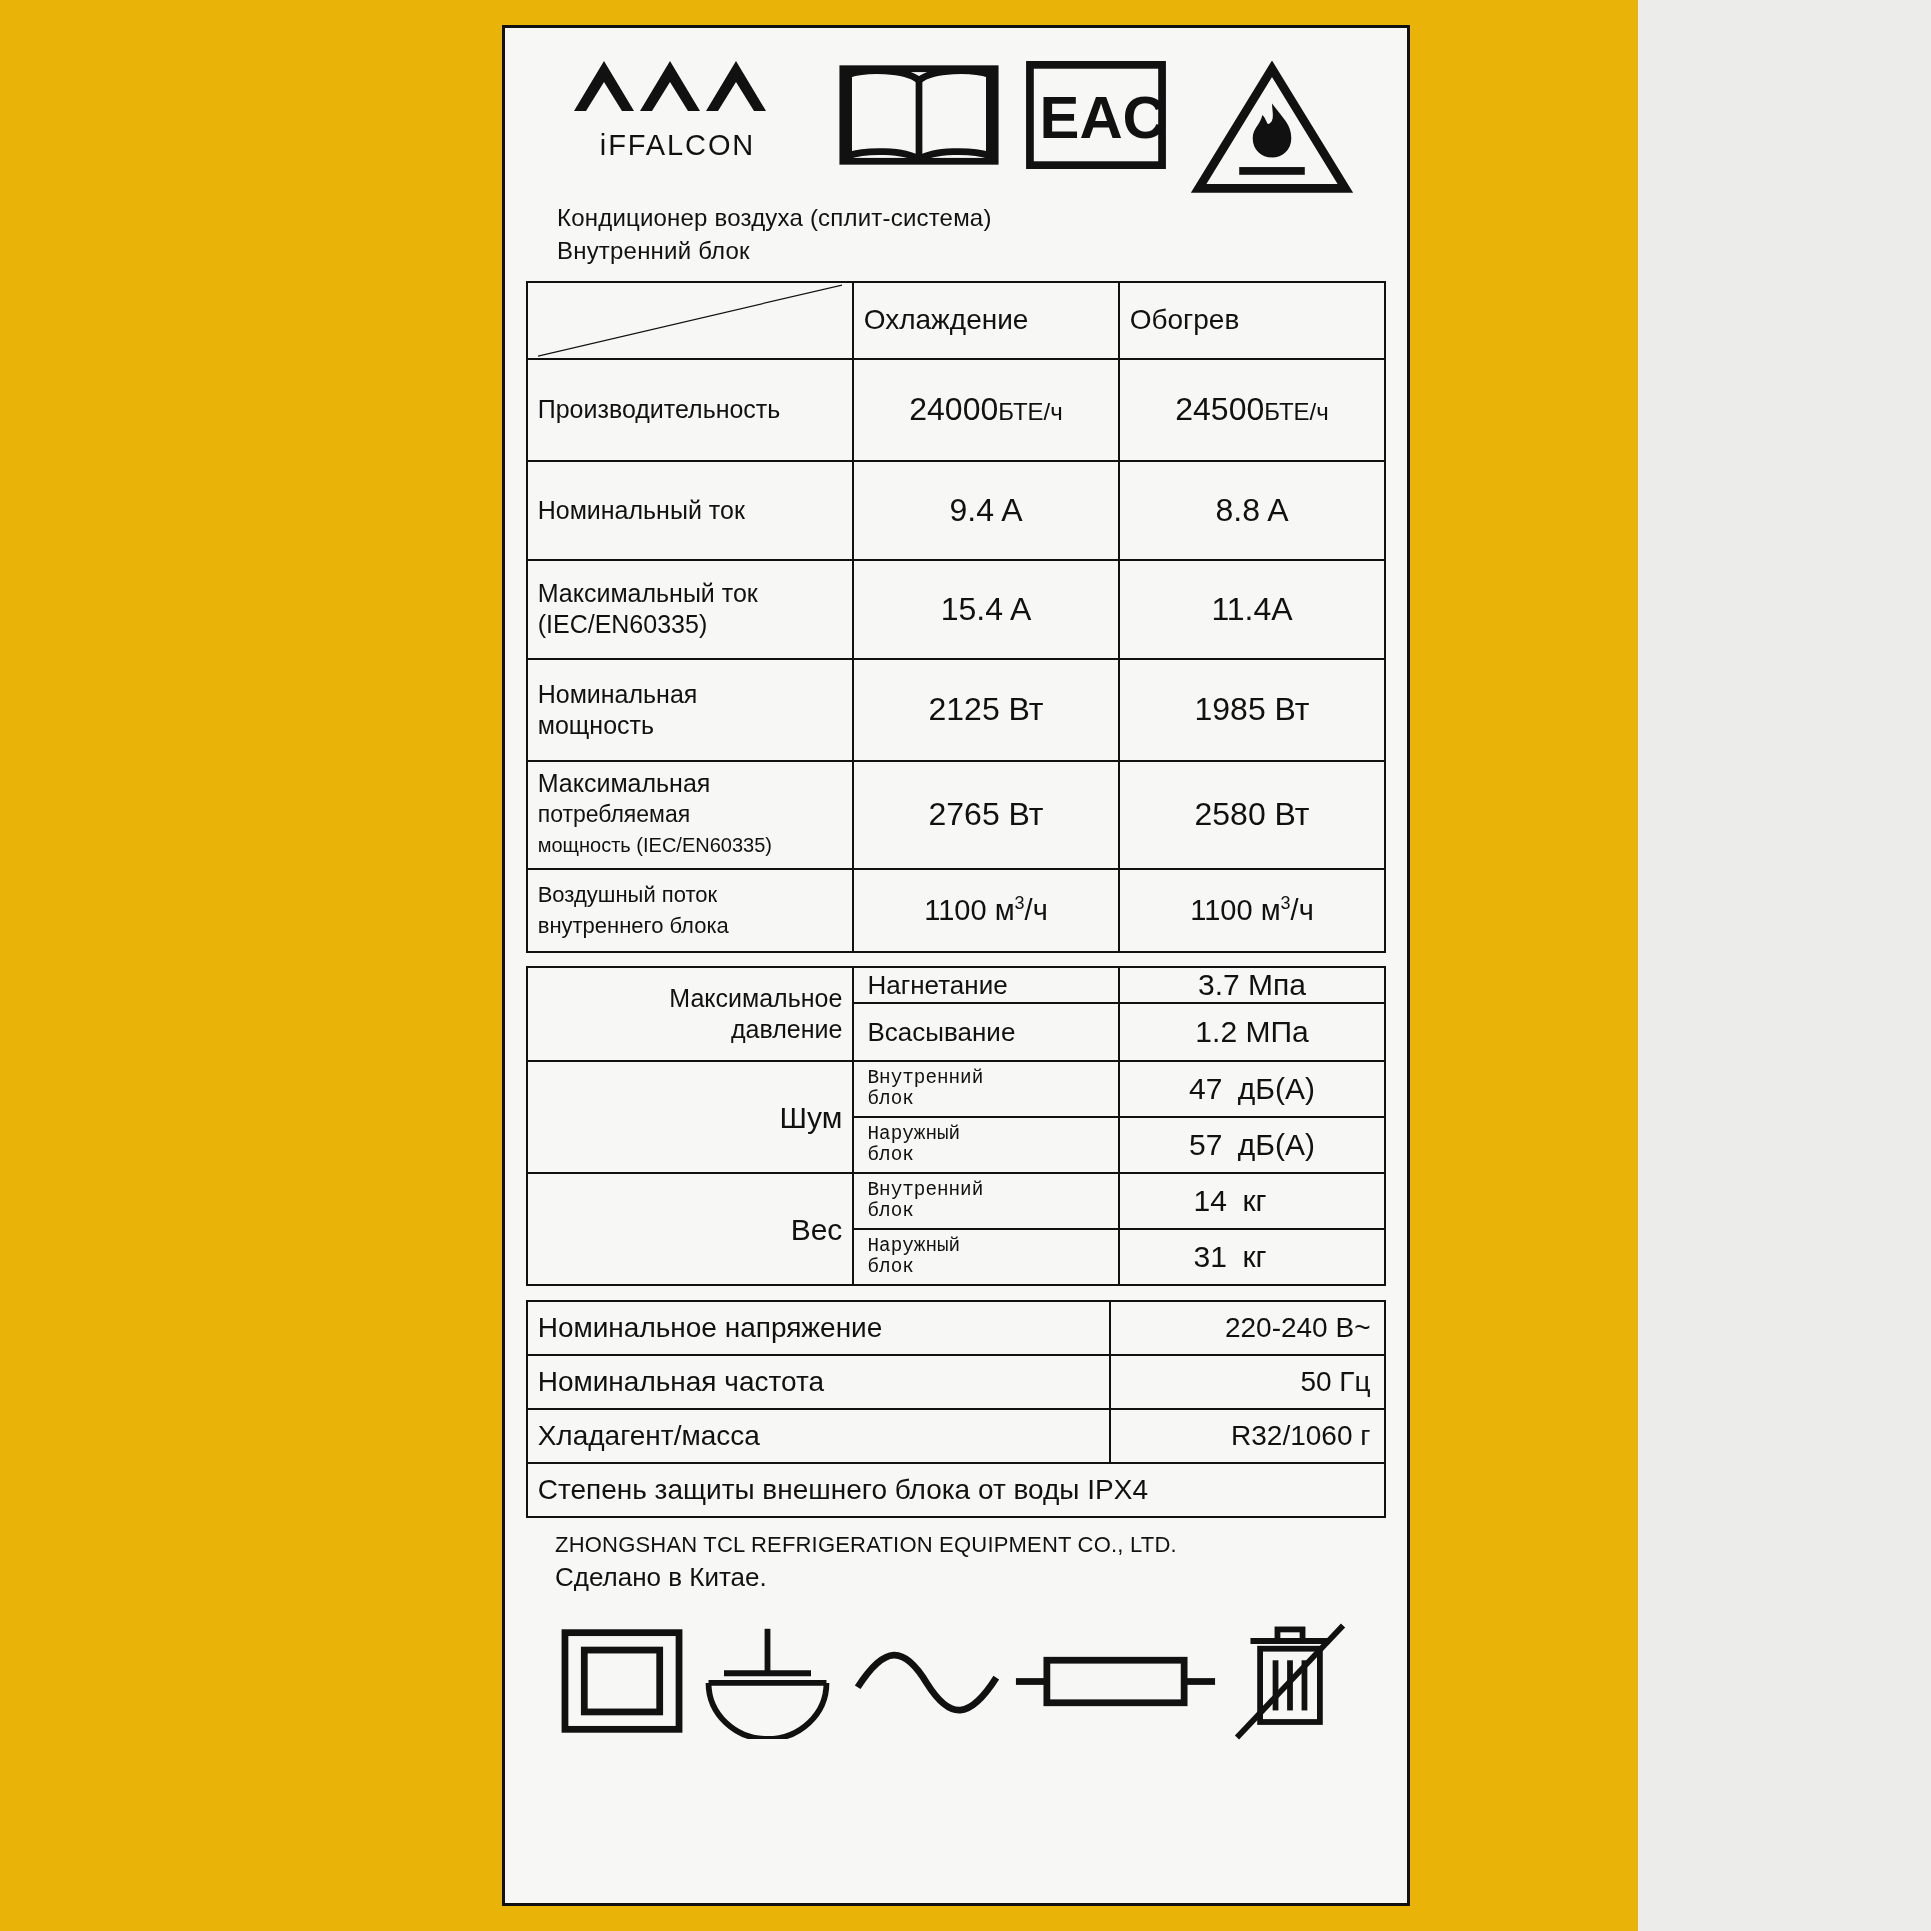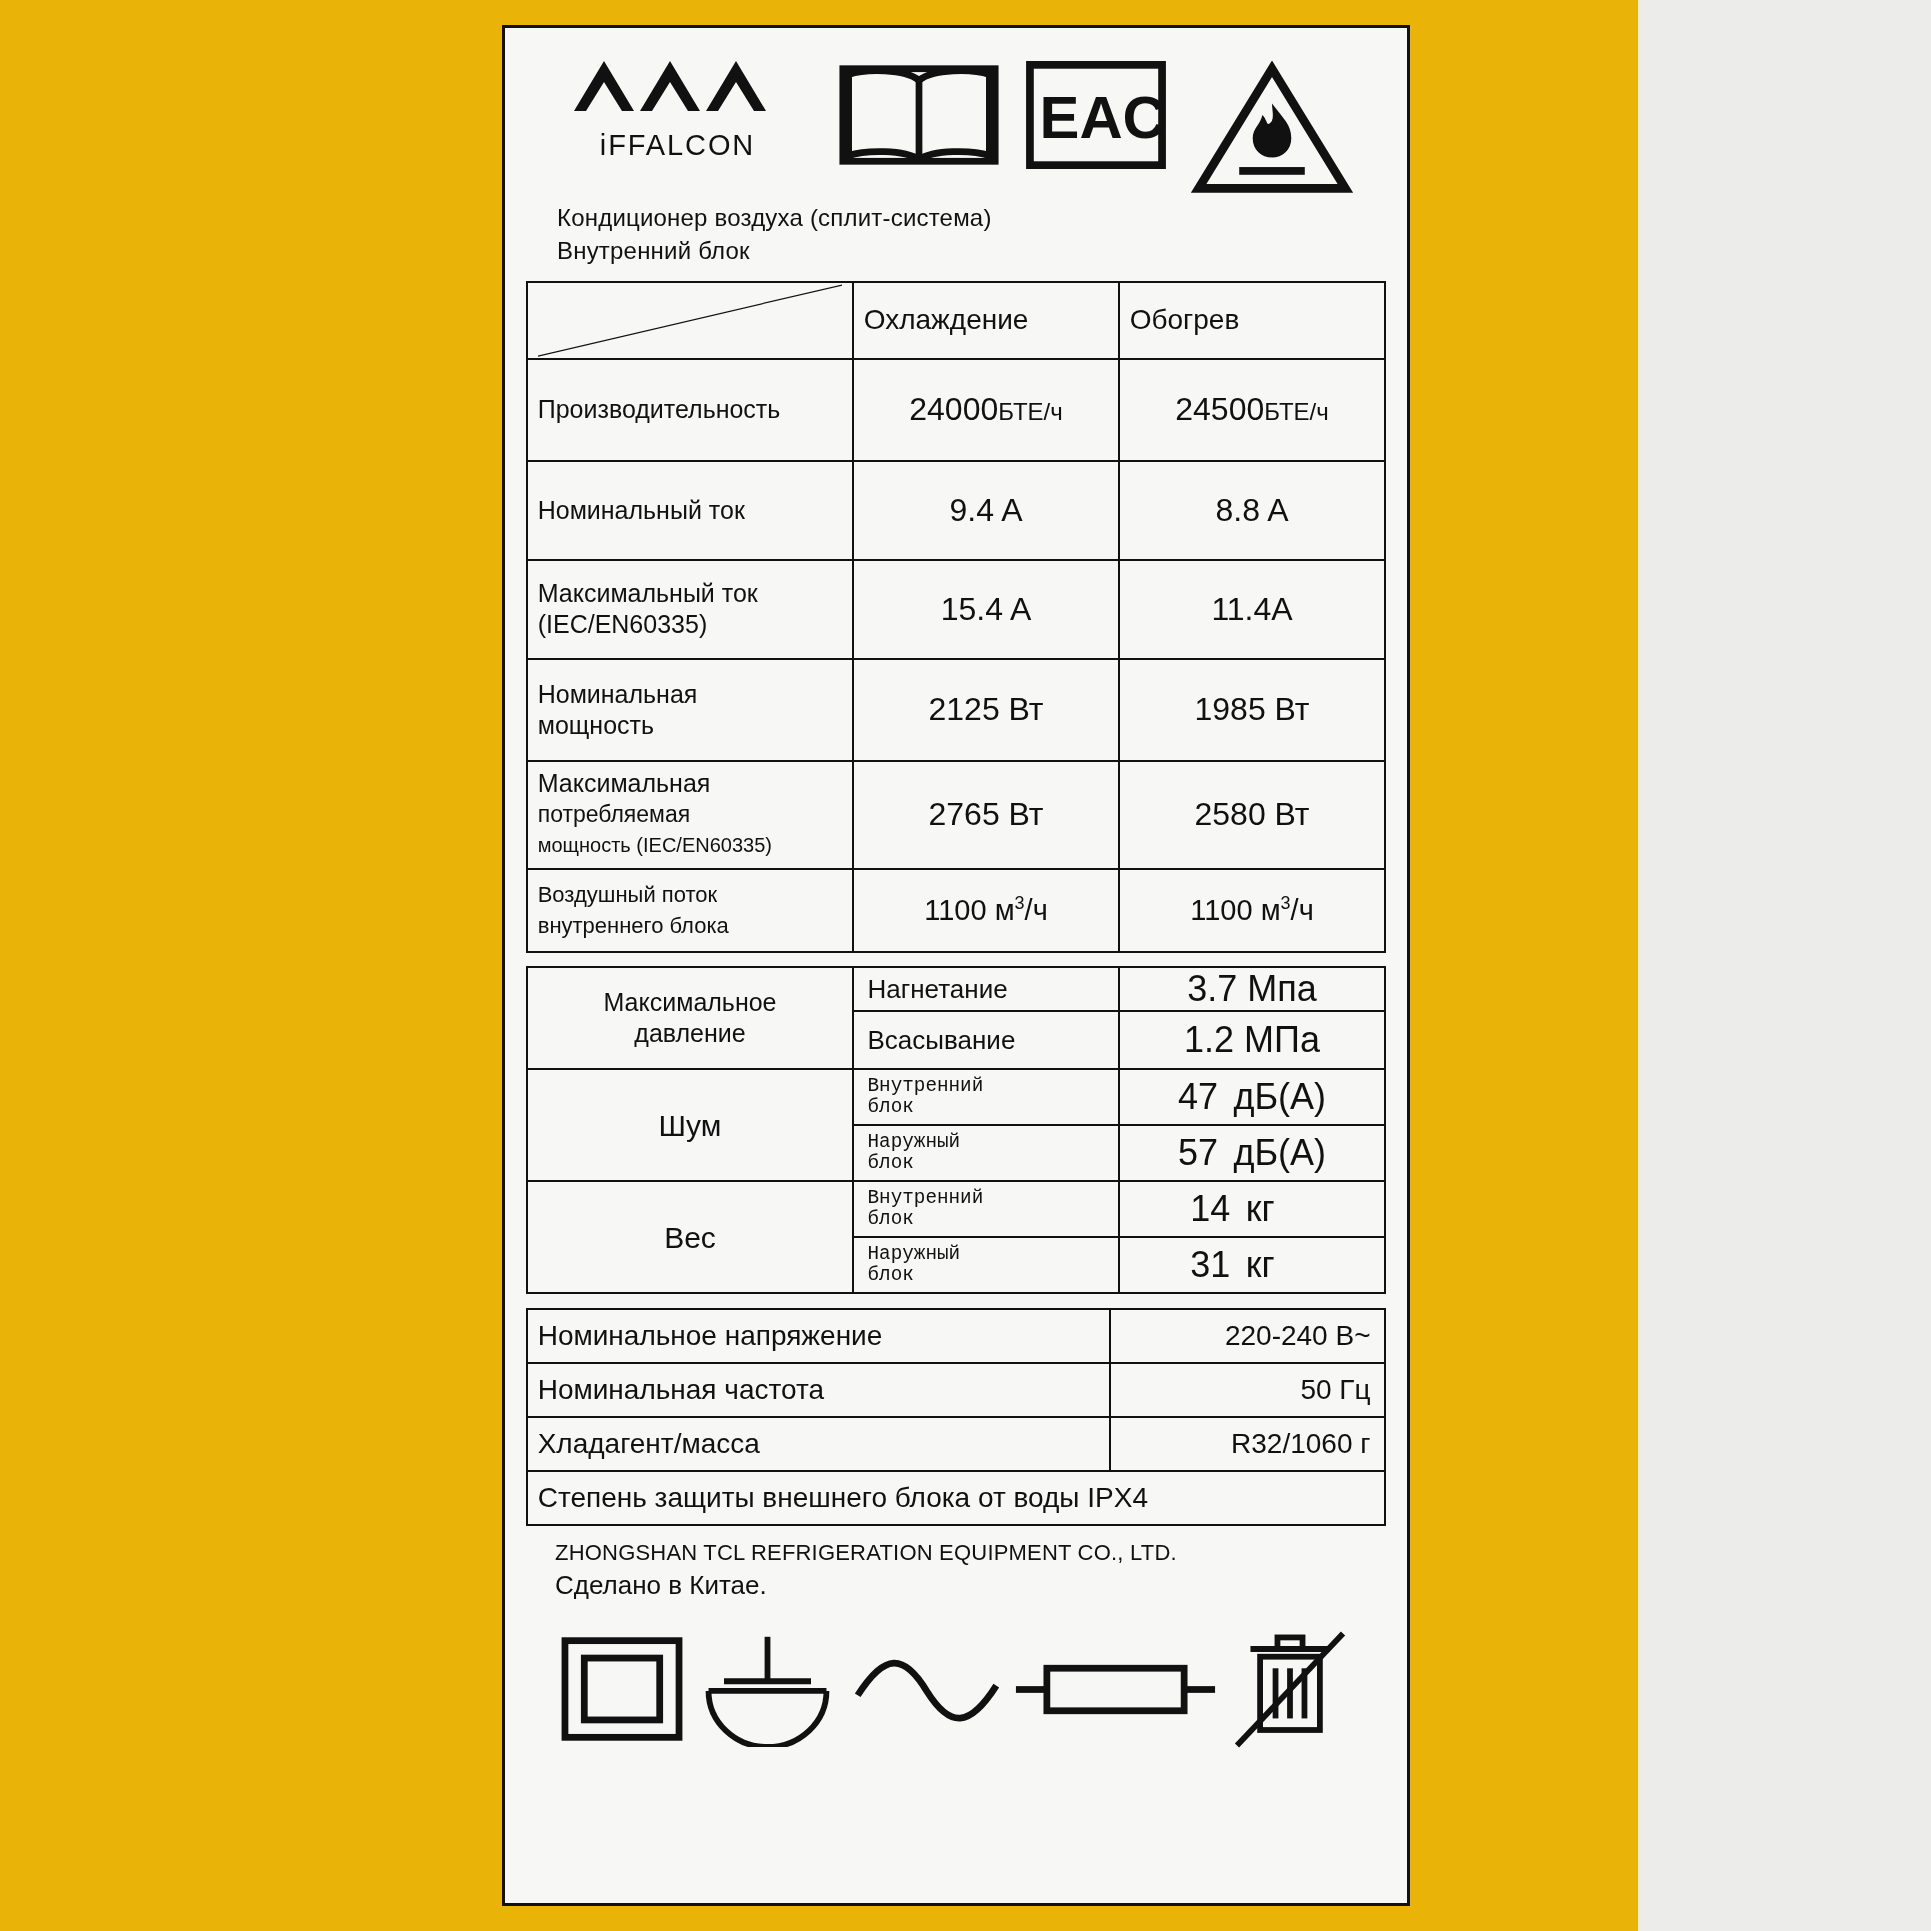--- a/index.html
+++ b/index.html
@@ -118,36 +118,36 @@
   }
   .diag {
     position: relative;
     padding: 0;
   }
   .diag svg { display: block; width: 100%; height: 100%; }
 
   
   .t2 .rlbl {
     font-size: 25px;
-    text-align: center;
+    text-align: right;
     line-height: 31px;
     margin-top: 45px;
   }
   .t2 .mid {
     font-size: 26px;
     text-align: left;
     padding-left: 13.5px;
   }
   .t2 .mid.two {
     font-size: 19.3px;
     line-height: 21px;
     font-family: Liberation Mono, monospace;
   }
   .t2 .num {
-    font-size: 36px;
+    font-size: 30px;
     text-align: center;
     white-space: nowrap;
     margin-left: 29px;
   }
   .t2 .num .u { display: inline-block; min-width: 68px; text-align: left; padding-left: 15.4px;}
 
   
   .t3 td {
     font-size: 28px;
     height: 52px;

